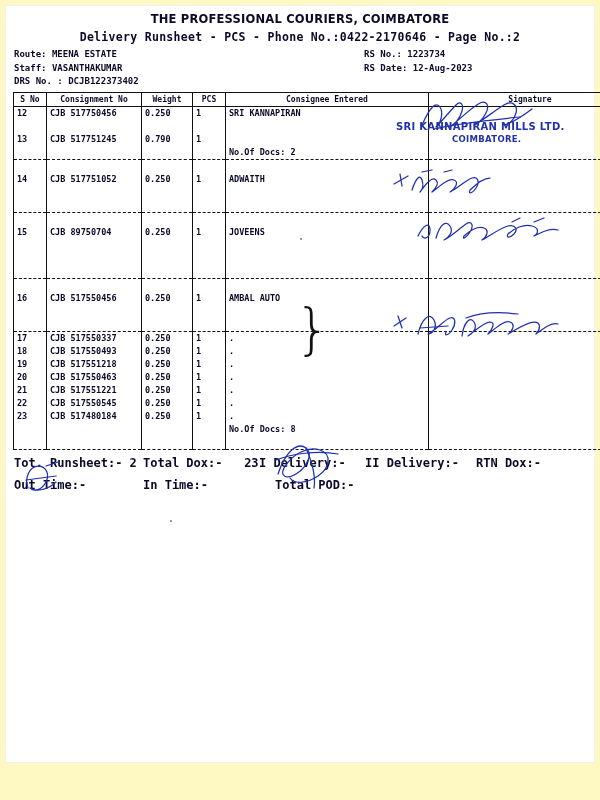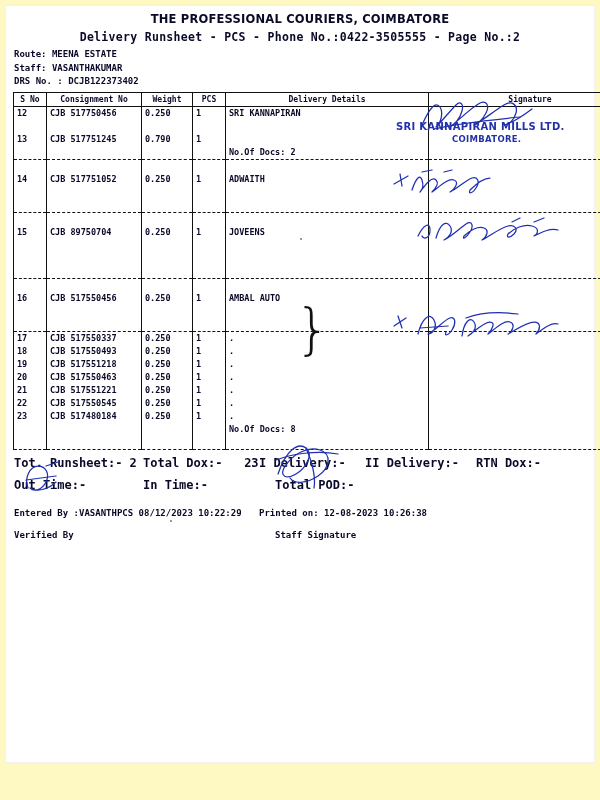--- a/index.html
+++ b/index.html
@@ -168,47 +168,57 @@
     border-radius: 50%;
   }
 </style>
 </head>
 <body>
 
 <div class="page">
   <div class="sheet">
 
     <div class="title">THE PROFESSIONAL COURIERS, COIMBATORE</div>
-    <div class="subtitle">Delivery Runsheet - PCS - Phone No.:0422-3505555 - Page No.:2</div>
+    <div class="subtitle">Delivery Runsheet - PCS - Phone No.:0422-2170646 - Page No.:2</div>
 
     <div class="hdrblock">
       <div class="hdr-left">
         <div>
           <span>Route:</span>
           <span>MEENA ESTATE</span>
         </div>
         <div>
           <span>Staff:</span>
           <span>VASANTHAKUMAR</span>
         </div>
         <div>
           <span>DRS No. :</span>
           <span>DCJB122373402</span>
         </div>
       </div>
+      <div class="hdr-right">
+        <div>
+          <span>RS No.:</span>
+          <span>1223734</span>
+        </div>
+        <div>
+          <span>RS Date:</span>
+          <span>12-Aug-2023</span>
+        </div>
+      </div>
     </div>
 
     <table class="grid">
       <thead>
         <tr>
           <th class="c-sno">S No</th>
           <th class="c-cn">Consignment No</th>
           <th class="c-wt">Weight</th>
           <th class="c-pcs">PCS</th>
-          <th class="c-cons">Delivery Details</th>
+          <th class="c-cons">Consignee Entered</th>
           <th class="c-sig">Signature</th>
         </tr>
       </thead>
       <tbody>
 
         <tr class="row">
           <td>12</td>
           <td>CJB 517750456</td>
           <td>0.250</td>
           <td>1</td>
@@ -467,26 +477,20 @@
       <div class="totline" style="left:130px; top:6px;">Total Dox:-   23</div>
       <div class="totline" style="left:246px; top:6px;">I Delivery:-</div>
       <div class="totline" style="left:352px; top:6px;">II Delivery:-</div>
       <div class="totline" style="left:463px; top:6px;">RTN Dox:-</div>
 
       <div class="totline" style="left:1px; top:28px;">Out Time:-</div>
       <div class="totline" style="left:130px; top:28px;">In Time:-</div>
       <div class="totline" style="left:262px; top:28px;">Total POD:-</div>
     </div>
 
-    <div class="footer">
-      <div class="totline" style="left:1px; top:0px;">Entered By :VASANTHPCS 08/12/2023 10:22:29</div>
-      <div class="totline" style="left:246px; top:0px;">Printed on: 12-08-2023 10:26:38</div>
-      <div class="totline" style="left:1px; top:22px;">Verified By</div>
-      <div class="totline" style="left:262px; top:22px;">Staff Signature</div>
-    </div>
 
   </div>
 
   <div class="sig-area">
 
     <svg class="ink" style="left:420px; top:95px;" width="150" height="40">
       <path d="M2,30 C10,12 16,6 20,12 C24,18 20,30 16,32 C22,26 30,16 36,10 C40,6 44,8 42,16 C40,24 34,30 30,32 C40,24 52,12 60,8 C66,5 70,10 66,18 C62,26 56,30 54,30 C62,26 74,16 84,10 C92,5 98,10 96,18 C94,26 88,30 84,30 C92,28 104,20 112,14"></path>
       <path d="M14,34 C30,30 60,26 100,22"></path>
     </svg>
     <div class="stamp l1" style="left:396px; top:121px;">SRI KANNAPIRAN MILLS LTD.</div>

